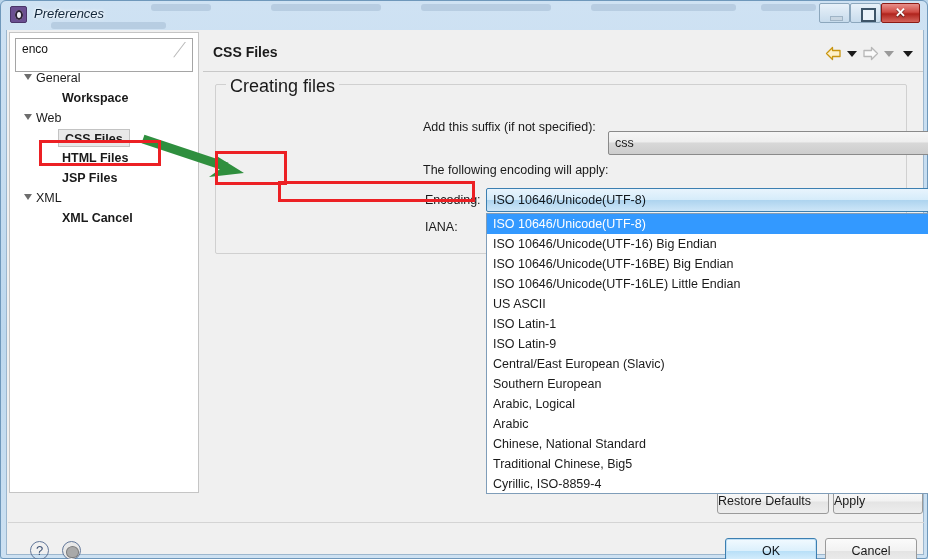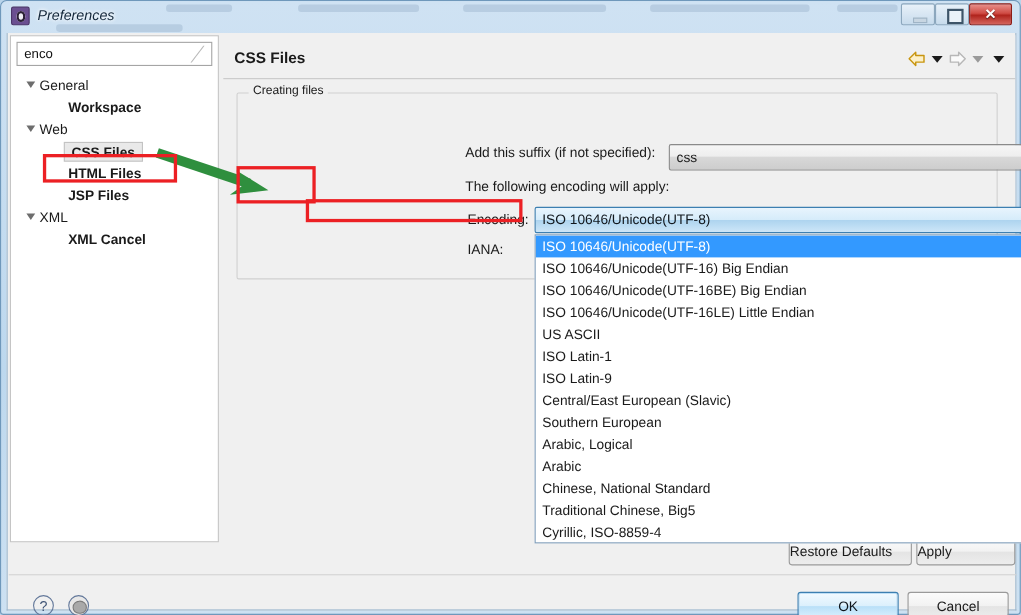--- a/index.html
+++ b/index.html
@@ -79,21 +79,21 @@
 
   
   #left {
     position: absolute; left: 2px; top: 2px;
     width: 190px; height: 461px;
     background: #fff;
     border: 1px solid #c5c5c5;
   }
   #filter-box {
     position: absolute; left: 5px; top: 5px;
-    width: 178px; height: 22px;
+    width: 178px; height: 34px;
     background: #fff; border: 1px solid #a5a5a5;
   }
   #filter-input {
     position: absolute; left: 6px; top: 3px;
     font-size: 12px; color: #111;
   }
   #filter-icon {
     position: absolute; right: 7px; top: 4px;
     width: 13px; height: 14px;
     color: #b8b8b8; font-size: 13px; line-height: 14px;
@@ -166,26 +166,26 @@
   
   #group {
     position: absolute; left: 12px; top: 52px;
     width: 692px; height: 170px;
     border: 1px solid #d0d0d0;
     border-radius: 2px;
   }
   #group-legend {
     position: absolute; left: 10px; top: -9px;
     padding: 0 4px; background: #f0f0f0;
-    font-size: 11px; color: #1a1a1a;
+    font-size: 18px; color: #1a1a1a;
   }
   .form-label {
     position: absolute; font-size: 12.5px; color: #1a1a1a; white-space: nowrap;
   }
-  #lbl-suffix   { left: 220px; top: 100px; }
+  #lbl-suffix   { left: 220px; top: 88px; }
   #lbl-encnote  { left: 220px; top: 131px; }
   #lbl-encoding { left: 222px; top: 161px; }
   #lbl-iana     { left: 222px; top: 188px; }
 
   
   #combo-suffix {
     position: absolute; left: 405px; top: 99px;
     width: 499px; height: 24px;
     background: linear-gradient(180deg,#f6f6f6 0%,#eeeeee 45%,#d8d8d8 50%,#cdcdcd 100%);
     border: 1px solid #8a8a8a; border-radius: 2px;

